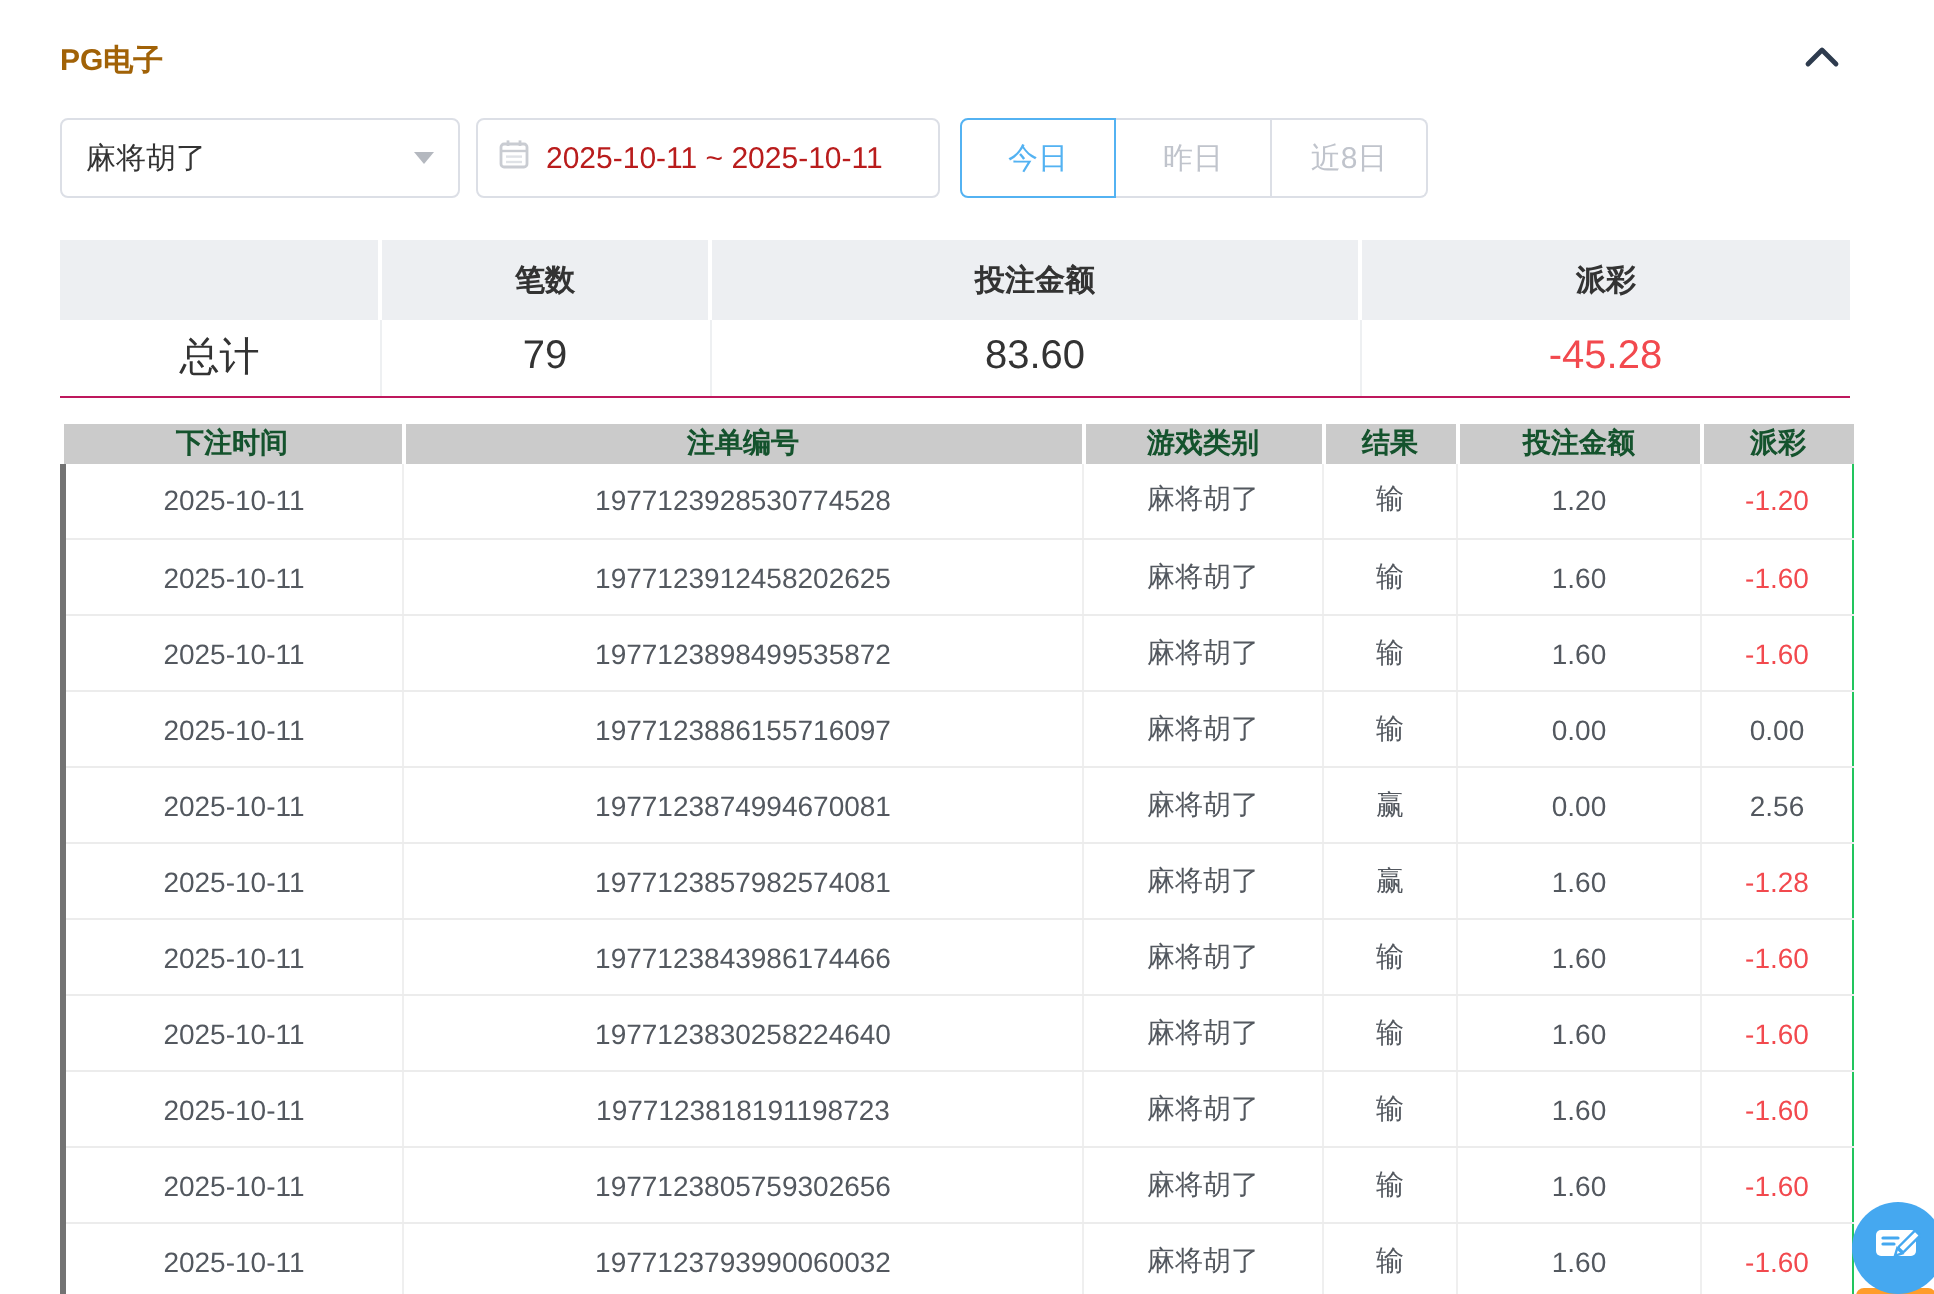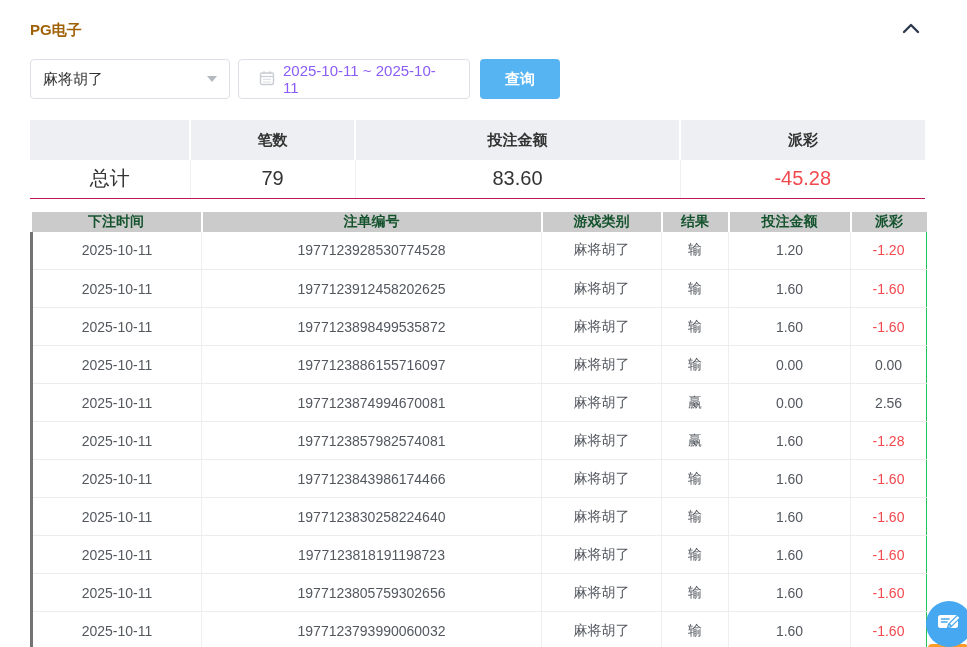--- a/index.html
+++ b/index.html
@@ -14,21 +14,21 @@
   .collapse-btn { margin-left: auto; margin-right: 4px; cursor: pointer; display: flex; align-items: center; }
 
   
   .filter-row { display: flex; align-items: center; margin-top: 17px; height: 40px; }
   .select-box { width: 200px; height: 40px; border: 1px solid #dcdfe6; border-radius: 4px;
     display: flex; align-items: center; padding: 0 12px; font-size: 15px; color: #333;
     background: #fff; cursor: pointer; }
   .select-box .caret { margin-left: auto; width: 0; height: 0; border-left: 5px solid transparent;
     border-right: 5px solid transparent; border-top: 6px solid #b4b8bf; }
   .date-box { width: 232px; height: 40px; border: 1px solid #dcdfe6; border-radius: 4px;
-    display: flex; align-items: center; padding: 0 20px; font-size: 15px; color: #8b5cf6;
+    display: flex; align-items: center; padding: 0 10px; font-size: 15px; color: #b91c1c;
     margin-left: 8px; background: #fff; cursor: pointer; }
   .date-box svg { margin-right: 8px; flex: none; }
   .quick-group { display: flex; margin-left: 10px; }
   .quick-btn { width: 78px; height: 40px; background: #fff; border: 1px solid #dcdfe6;
     border-left-width: 0; font-size: 15px; color: #c0c4cc; cursor: pointer;
     font-family: inherit; }
   .quick-btn:first-child { border-left-width: 1px; border-radius: 4px 0 0 4px; }
   .quick-btn:last-child { border-radius: 0 4px 4px 0; }
   .quick-btn.active { border: 1px solid #53b2f2; color: #53b2f2; background: #fff; position: relative; z-index: 1; }
   .query-btn { width: 80px; height: 40px; margin-left: 10px; background: #56b4f3; border: none;
@@ -94,21 +94,25 @@
           <rect x="1.5" y="3" width="13" height="11.5" rx="1.5" fill="none" stroke="#c9ccd2" stroke-width="1.4"></rect>
           <line x1="1.5" y1="6.5" x2="14.5" y2="6.5" stroke="#c9ccd2" stroke-width="1.2"></line>
           <line x1="5" y1="1.2" x2="5" y2="4" stroke="#c9ccd2" stroke-width="1.4"></line>
           <line x1="11" y1="1.2" x2="11" y2="4" stroke="#c9ccd2" stroke-width="1.4"></line>
           <line x1="4" y1="9.3" x2="12" y2="9.3" stroke="#dfe2e6" stroke-width="1.2"></line>
           <line x1="4" y1="12" x2="12" y2="12" stroke="#dfe2e6" stroke-width="1.2"></line>
         </svg>
       </span>
       <span>2025-10-11 ~ 2025-10-11</span>
     </div>
-    <button class="query-btn">查询</button>
+    <div class="quick-group">
+      <button class="quick-btn active">今日</button>
+      <button class="quick-btn">昨日</button>
+      <button class="quick-btn">近8日</button>
+    </div>
   </div>
 
   <table class="summary">
     <colgroup>
         <col style="width:160px">
         <col style="width:165px">
         <col style="width:325px">
         <col style="width:245px">
       </colgroup>
     <thead>

